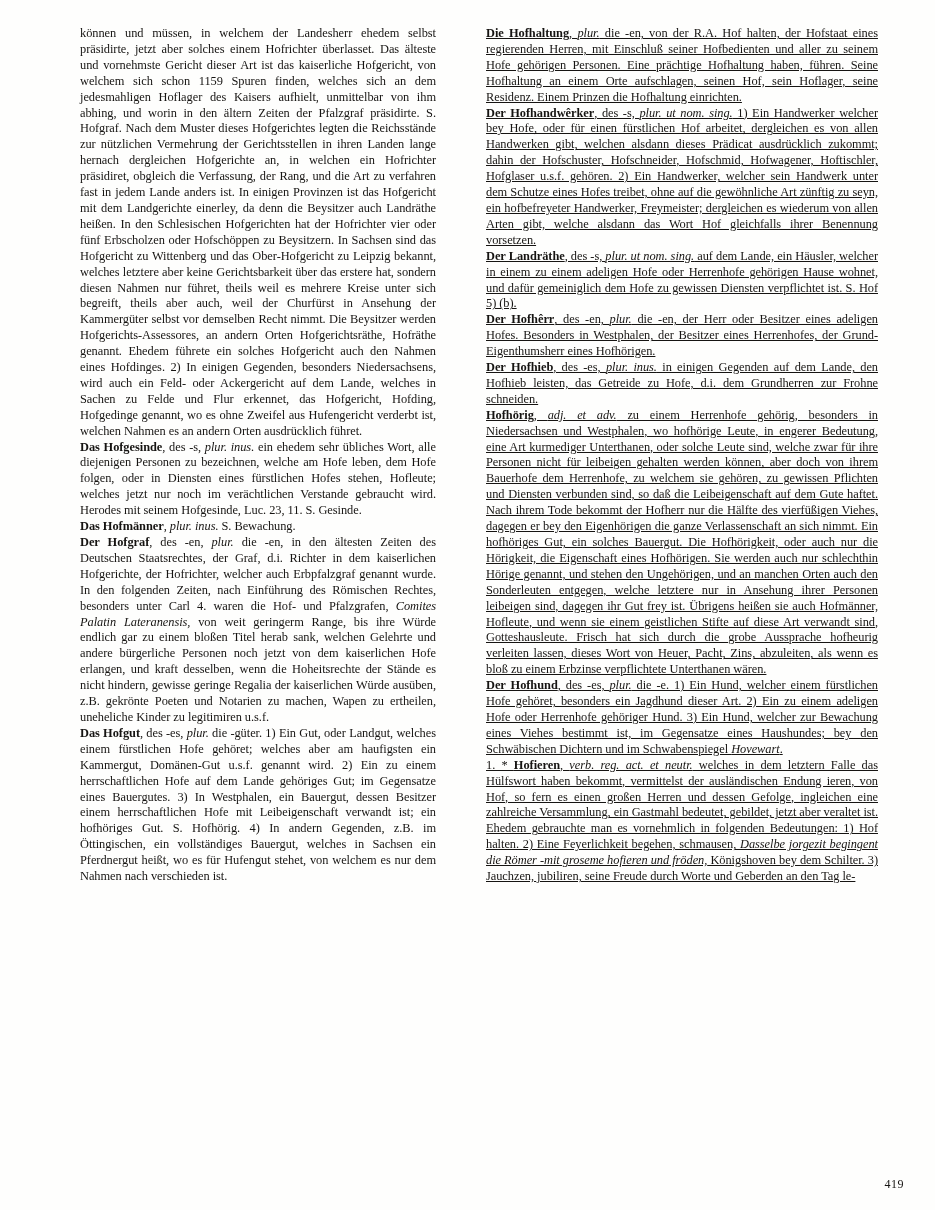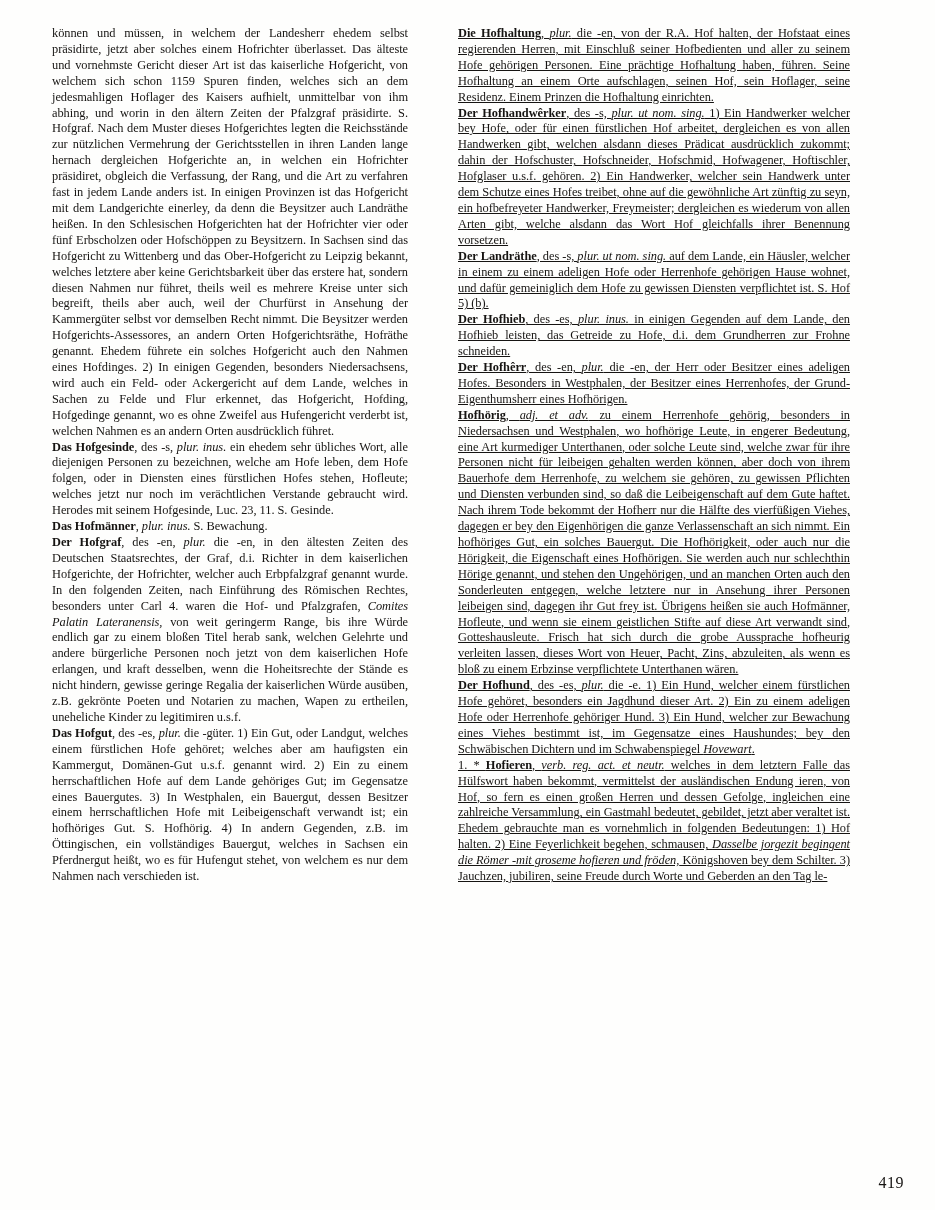--- a/index.html
+++ b/index.html
@@ -8,21 +8,21 @@
     height: 1210px;
     background: #fefefd;
     overflow: hidden;
     position: relative;
     font-family: "Liberation Serif", "DejaVu Serif", serif;
     color: #161412;
   }
   .page {
     position: absolute;
     inset: 0;
-    padding: 26px 29px 0 52px;
+    padding: 26px 29px 0 80px;
     box-sizing: border-box;
   }
   .columns {
     display: flex;
     gap: 50px;
   }
   .col {
     text-align: justify;
     font-size: 12.4px;
     line-height: 15.9px;
@@ -32,41 +32,41 @@
   }
   .col-left  { flex: 0 0 356px; width: 356px; }
   .col-right { flex: 0 0 392px; width: 392px; text-decoration: underline; }
   p.entry { margin: 0; padding: 0; }
   .seg-bold   { font-weight: 700; }
   .seg-italic { font-style: italic; }
   .page-number {
     position: absolute;
     right: 31px;
     bottom: 18px;
-    font-size: 16px;
+    font-size: 12px;
     letter-spacing: 0.5px;
   }
 </style>
 </head>
 <body>
 
 <div class="page">
   <div class="columns">
     <div class="col col-left">
         <p class="entry"><span class="seg-normal">können und müssen, in welchem der Landesherr ehedem selbst präsidirte, jetzt aber solches einem Hofrichter überlasset. Das älteste und vornehmste Gericht dieser Art ist das kaiserliche Hofgericht, von welchem sich schon 1159 Spuren finden, welches sich an dem jedesmahligen Hoflager des Kaisers aufhielt, unmittelbar von ihm abhing, und worin in den ältern Zeiten der Pfalzgraf präsidirte. S. Hofgraf. Nach dem Muster dieses Hofgerichtes legten die Reichsstände zur nützlichen Vermehrung der Gerichtsstellen in ihren Landen lange hernach dergleichen Hofgerichte an, in welchen ein Hofrichter präsidiret, obgleich die Verfassung, der Rang, und die Art zu verfahren fast in jedem Lande anders ist. In einigen Provinzen ist das Hofgericht mit dem Landgerichte einerley, da denn die Beysitzer auch Landräthe heißen. In den Schlesischen Hofgerichten hat der Hofrichter vier oder fünf Erbscholzen oder Hofschöppen zu Beysitzern. In Sachsen sind das Hofgericht zu Wittenberg und das Ober-Hofgericht zu Leipzig bekannt, welches letztere aber keine Gerichtsbarkeit über das erstere hat, sondern diesen Nahmen nur führet, theils weil es mehrere Kreise unter sich begreift, theils aber auch, weil der Churfürst in Ansehung der Kammergüter selbst vor demselben Recht nimmt. Die Beysitzer werden Hofgerichts-Assessores, an andern Orten Hofgerichtsräthe, Hofräthe genannt. Ehedem führete ein solches Hofgericht auch den Nahmen eines Hofdinges. 2) In einigen Gegenden, besonders Niedersachsens, wird auch ein Feld- oder Ackergericht auf dem Lande, welches in Sachen zu Felde und Flur erkennet, das Hofgericht, Hofding, Hofgedinge genannt, wo es ohne Zweifel aus Hufengericht verderbt ist, welchen Nahmen es an andern Orten ausdrücklich führet.</span></p>
         <p class="entry"><span class="seg-bold">Das Hofgesinde</span><span class="seg-normal">, des -s, </span><span class="seg-italic">plur. inus.</span><span class="seg-normal"> ein ehedem sehr übliches Wort, alle diejenigen Personen zu bezeichnen, welche am Hofe leben, dem Hofe folgen, oder in Diensten eines fürstlichen Hofes stehen, Hofleute; welches jetzt nur noch im verächtlichen Verstande gebraucht wird. Herodes mit seinem Hofgesinde, Luc. 23, 11. S. Gesinde.</span></p>
         <p class="entry"><span class="seg-bold">Das Hofmänner</span><span class="seg-normal">, </span><span class="seg-italic">plur. inus.</span><span class="seg-normal"> S. Bewachung.</span></p>
         <p class="entry"><span class="seg-bold">Der Hofgraf</span><span class="seg-normal">, des -en, </span><span class="seg-italic">plur.</span><span class="seg-normal"> die -en, in den ältesten Zeiten des Deutschen Staatsrechtes, der Graf, d.i. Richter in dem kaiserlichen Hofgerichte, der Hofrichter, welcher auch Erbpfalzgraf genannt wurde. In den folgenden Zeiten, nach Einführung des Römischen Rechtes, besonders unter Carl 4. waren die Hof- und Pfalzgrafen, </span><span class="seg-italic">Comites Palatin Lateranensis,</span><span class="seg-normal"> von weit geringerm Range, bis ihre Würde endlich gar zu einem bloßen Titel herab sank, welchen Gelehrte und andere bürgerliche Personen noch jetzt von dem kaiserlichen Hofe erlangen, und kraft desselben, wenn die Hoheitsrechte der Stände es nicht hindern, gewisse geringe Regalia der kaiserlichen Würde ausüben, z.B. gekrönte Poeten und Notarien zu machen, Wapen zu ertheilen, uneheliche Kinder zu legitimiren u.s.f.</span></p>
         <p class="entry"><span class="seg-bold">Das Hofgut</span><span class="seg-normal">, des -es, </span><span class="seg-italic">plur.</span><span class="seg-normal"> die -güter. 1) Ein Gut, oder Landgut, welches einem fürstlichen Hofe gehöret; welches aber am haufigsten ein Kammergut, Domänen-Gut u.s.f. genannt wird. 2) Ein zu einem herrschaftlichen Hofe auf dem Lande gehöriges Gut; im Gegensatze eines Bauergutes. 3) In Westphalen, ein Bauergut, dessen Besitzer einem herrschaftlichen Hofe mit Leibeigenschaft verwandt ist; ein hofhöriges Gut. S. Hofhörig. 4) In andern Gegenden, z.B. im Öttingischen, ein vollständiges Bauergut, welches in Sachsen ein Pferdnergut heißt, wo es für Hufengut stehet, von welchem es nur dem Nahmen nach verschieden ist.</span></p>
       </div>
     <div class="col col-right">
         <p class="entry"><span class="seg-bold">Die Hofhaltung</span><span class="seg-normal">, </span><span class="seg-italic">plur.</span><span class="seg-normal"> die -en, von der R.A. Hof halten, der Hofstaat eines regierenden Herren, mit Einschluß seiner Hofbedienten und aller zu seinem Hofe gehörigen Personen. Eine prächtige Hofhaltung haben, führen. Seine Hofhaltung an einem Orte aufschlagen, seinen Hof, sein Hoflager, seine Residenz. Einem Prinzen die Hofhaltung einrichten.</span></p>
         <p class="entry"><span class="seg-bold">Der Hofhandwêrker</span><span class="seg-normal">, des -s, </span><span class="seg-italic">plur. ut nom. sing.</span><span class="seg-normal"> 1) Ein Handwerker welcher bey Hofe, oder für einen fürstlichen Hof arbeitet, dergleichen es von allen Handwerken gibt, welchen alsdann dieses Prädicat ausdrücklich zukommt; dahin der Hofschuster, Hofschneider, Hofschmid, Hofwagener, Hoftischler, Hofglaser u.s.f. gehören. 2) Ein Handwerker, welcher sein Handwerk unter dem Schutze eines Hofes treibet, ohne auf die gewöhnliche Art zünftig zu seyn, ein hofbefreyeter Handwerker, Freymeister; dergleichen es wiederum von allen Arten gibt, welche alsdann das Wort Hof gleichfalls ihrer Benennung vorsetzen.</span></p>
         <p class="entry"><span class="seg-bold">Der Landräthe</span><span class="seg-normal">, des -s, </span><span class="seg-italic">plur. ut nom. sing.</span><span class="seg-normal"> auf dem Lande, ein Häusler, welcher in einem zu einem adeligen Hofe oder Herrenhofe gehörigen Hause wohnet, und dafür gemeiniglich dem Hofe zu gewissen Diensten verpflichtet ist. S. Hof 5) (b).</span></p>
+        <p class="entry"><span class="seg-bold">Der Hofhêrr</span><span class="seg-normal">, des -en, </span><span class="seg-italic">plur.</span><span class="seg-normal"> die -en, der Herr oder Besitzer eines adeligen Hofes. Besonders in Westphalen, der Besitzer eines Herrenhofes, der Grund-Eigenthumsherr eines Hofhörigen.</span></p>
         <p class="entry"><span class="seg-bold">Der Hofhieb</span><span class="seg-normal">, des -es, </span><span class="seg-italic">plur. inus.</span><span class="seg-normal"> in einigen Gegenden auf dem Lande, den Hofhieb leisten, das Getreide zu Hofe, d.i. dem Grundherren zur Frohne schneiden.</span></p>
-        <p class="entry"><span class="seg-bold">Der Hofhêrr</span><span class="seg-normal">, des -en, </span><span class="seg-italic">plur.</span><span class="seg-normal"> die -en, der Herr oder Besitzer eines adeligen Hofes. Besonders in Westphalen, der Besitzer eines Herrenhofes, der Grund-Eigenthumsherr eines Hofhörigen.</span></p>
         <p class="entry"><span class="seg-bold">Hofhörig</span><span class="seg-normal">, </span><span class="seg-italic">adj. et adv.</span><span class="seg-normal"> zu einem Herrenhofe gehörig, besonders in Niedersachsen und Westphalen, wo hofhörige Leute, in engerer Bedeutung, eine Art kurmediger Unterthanen, oder solche Leute sind, welche zwar für ihre Personen nicht für leibeigen gehalten werden können, aber doch von ihrem Bauerhofe dem Herrenhofe, zu welchem sie gehören, zu gewissen Pflichten und Diensten verbunden sind, so daß die Leibeigenschaft auf dem Gute haftet. Nach ihrem Tode bekommt der Hofherr nur die Hälfte des vierfüßigen Viehes, dagegen er bey den Eigenhörigen die ganze Verlassenschaft an sich nimmt. Ein hofhöriges Gut, ein solches Bauergut. Die Hofhörigkeit, oder auch nur die Hörigkeit, die Eigenschaft eines Hofhörigen. Sie werden auch nur schlechthin Hörige genannt, und stehen den Ungehörigen, und an manchen Orten auch den Sonderleuten entgegen, welche letztere nur in Ansehung ihrer Personen leibeigen sind, dagegen ihr Gut frey ist. Übrigens heißen sie auch Hofmänner, Hofleute, und wenn sie einem geistlichen Stifte auf diese Art verwandt sind, Gotteshausleute. Frisch hat sich durch die grobe Aussprache hofheurig verleiten lassen, dieses Wort von Heuer, Pacht, Zins, abzuleiten, als wenn es bloß zu einem Erbzinse verpflichtete Unterthanen wären.</span></p>
         <p class="entry"><span class="seg-bold">Der Hofhund</span><span class="seg-normal">, des -es, </span><span class="seg-italic">plur.</span><span class="seg-normal"> die -e. 1) Ein Hund, welcher einem fürstlichen Hofe gehöret, besonders ein Jagdhund dieser Art. 2) Ein zu einem adeligen Hofe oder Herrenhofe gehöriger Hund. 3) Ein Hund, welcher zur Bewachung eines Viehes bestimmt ist, im Gegensatze eines Haushundes; bey den Schwäbischen Dichtern und im Schwabenspiegel </span><span class="seg-italic">Hovewart</span><span class="seg-normal">.</span></p>
         <p class="entry"><span class="seg-normal">1. * </span><span class="seg-bold">Hofieren</span><span class="seg-normal">, </span><span class="seg-italic">verb. reg. act. et neutr.</span><span class="seg-normal"> welches in dem letztern Falle das Hülfswort haben bekommt, vermittelst der ausländischen Endung ieren, von Hof, so fern es einen großen Herren und dessen Gefolge, ingleichen eine zahlreiche Versammlung, ein Gastmahl bedeutet, gebildet, jetzt aber veraltet ist. Ehedem gebrauchte man es vornehmlich in folgenden Bedeutungen: 1) Hof halten. 2) Eine Feyerlichkeit begehen, schmausen, </span><span class="seg-italic">Dasselbe jorgezit begingent die Römer -mit groseme hofieren und fröden,</span><span class="seg-normal"> Königshoven bey dem Schilter. 3) Jauchzen, jubiliren, seine Freude durch Worte und Geberden an den Tag le-</span></p>
       </div>
   </div>
   <div class="page-number">419</div>
 </div>
 
 </body></html>

